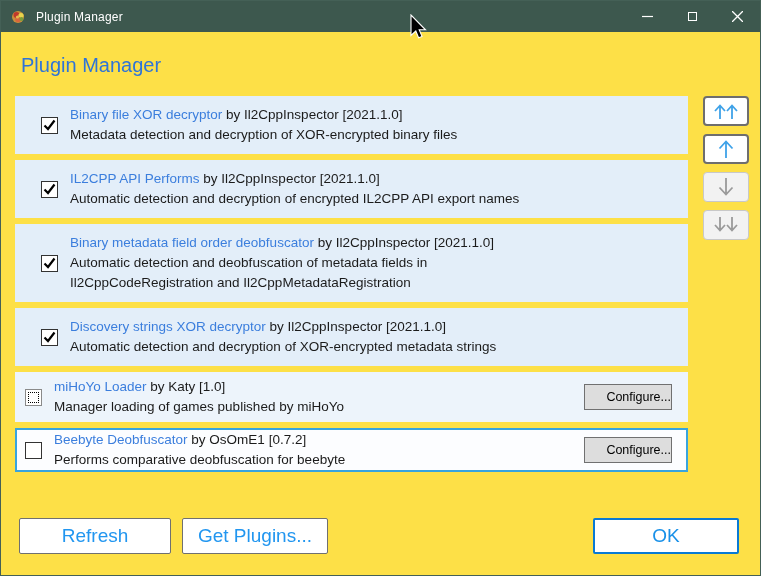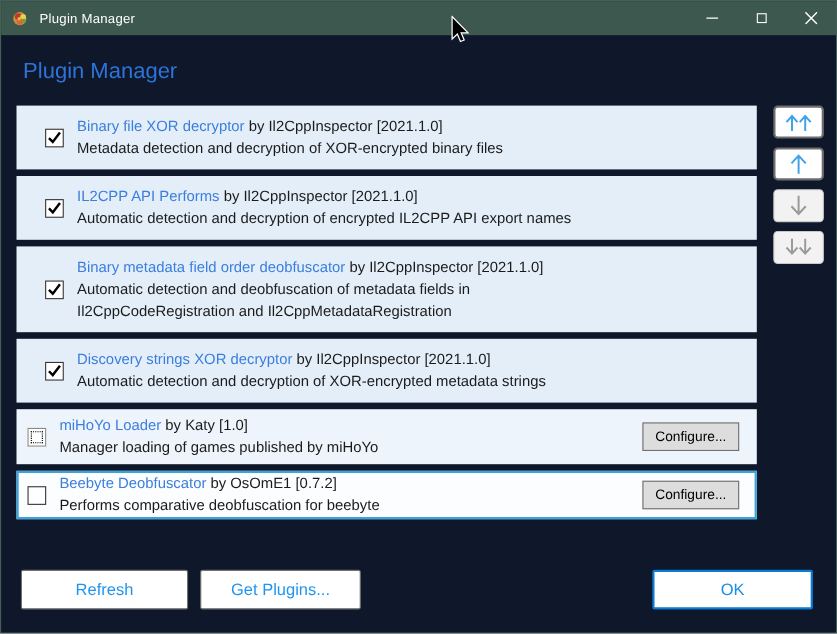--- a/index.html
+++ b/index.html
@@ -1,18 +1,18 @@
 <!DOCTYPE html>
 <html><head>
 <meta charset="utf-8">
 <style>
   * { margin:0; padding:0; box-sizing:border-box; }
   html,body { width:761px; height:576px; overflow:hidden; background:#fff;
               font-family:"Liberation Sans", sans-serif; }
-  .window { position:relative; width:761px; height:576px; background:#0f172a;
+  .window { position:relative; width:761px; height:576px; background:#fde047;
             border:1px solid #446056; }
 
   
   .titlebar { position:absolute; left:0; top:0; right:0; height:31px;
               background:#3d584e; display:flex; align-items:center; }
   .app-icon { width:18px; height:18px; margin-left:9px; }
   .win-title { color:#ffffff; font-size:12px; margin-left:8px; letter-spacing:.2px; }
   .win-btns { position:absolute; right:0; top:0; height:31px; display:flex; }
   .win-btn { width:45px; height:31px; display:flex; align-items:center; justify-content:center;
              color:#ffffff; font-size:12px; cursor:default; }
@@ -34,33 +34,33 @@
   .cb svg { display:none; }
   .plugin-row.checked .cb svg { display:block; }
   .plugin-row.indeterminate .cb { border-color:#8a8a8a; }
   .plugin-row.indeterminate .cb::after { content:""; position:absolute; left:2px; top:2px;
         right:2px; bottom:2px; border:1px dotted #000; }
   .ptext { font-size:13.5px; line-height:20px; color:#1b1b1b; }
   .pname { color:#3b7edd; cursor:pointer; }
   .pdesc { white-space:pre-line; }
   .configure-btn { margin-left:auto; width:88px; height:26px; background:#dddddd;
         border:1px solid #707070; font-family:"Liberation Sans", sans-serif;
-        font-size:12.5px; color:#000; margin-right:6px; flex:0 0 88px; }
+        font-size:12.5px; color:#000; margin-right:6px; flex:0 0 88px;text-align:right; }
 
   
   .reorder { position:absolute; left:702px; top:95px; width:46px; }
   .rbtn { width:46px; height:30px; margin-bottom:8px; border-radius:4px;
           display:flex; align-items:center; justify-content:center; background:#ffffff;
           border:2px solid #6e6e6e; }
   .rbtn.disabled { border:1px solid #c8c8c8; background:#f2f2f2; }
 
   
   .btn { position:absolute; height:36px; background:#ffffff; border:1px solid #707070;
          border-radius:2px; font-family:"Liberation Sans", sans-serif;
-         font-size:15px; color:#2196f0; }
+         font-size:19px; color:#2196f0; }
   .refresh-btn { left:18px; top:517px; width:152px; }
   .getplugins-btn { left:181px; top:517px; width:146px; }
   .ok-btn { left:592px; top:517px; width:146px; border:2px solid #0a7ad4; color:#1890e8; }
 
   .cursor { position:absolute; left:408px; top:13px; pointer-events:none; z-index:99; }
 </style>
 </head>
 <body>
 
 <div class="window">

